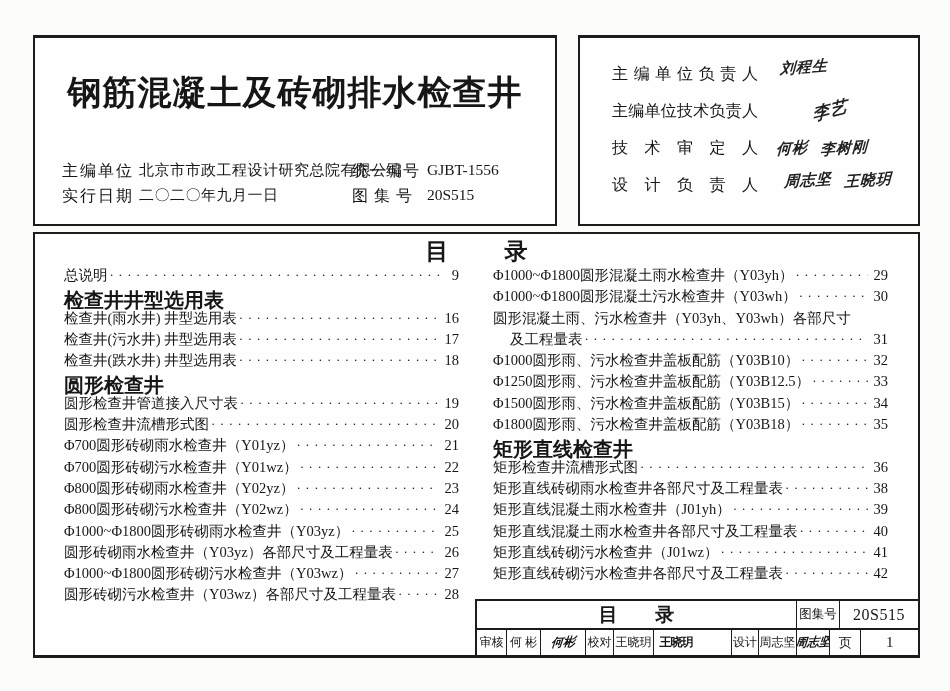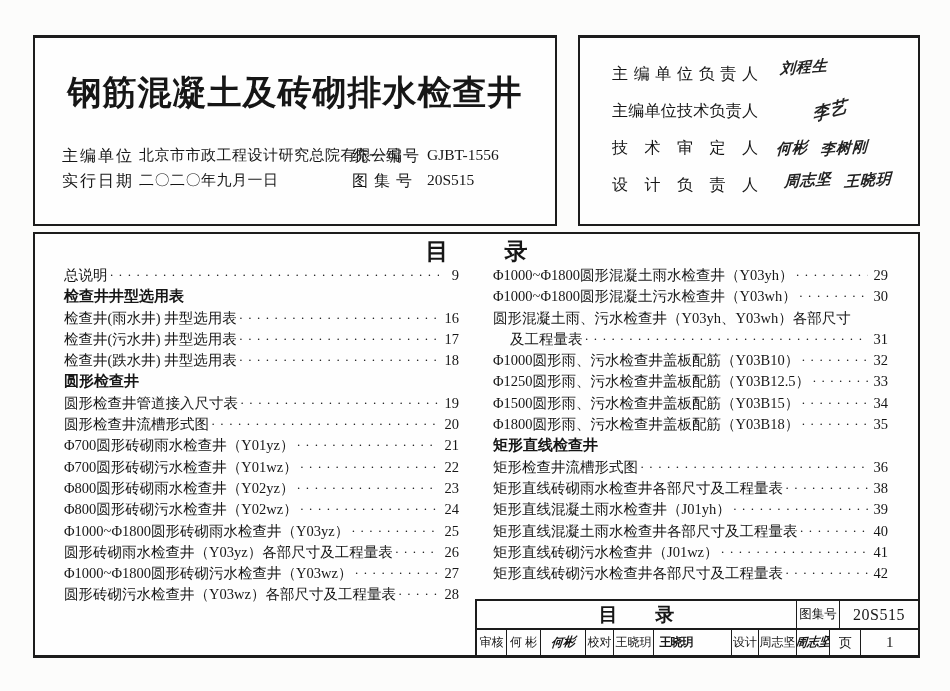--- a/index.html
+++ b/index.html
@@ -11,21 +11,21 @@
   }
   .frame{position:absolute;background:#fefefe;border:2px solid #1c1c1c;box-sizing:border-box;}
   
   #cover-box{left:33px;top:35px;width:524px;height:191px;border-top-width:3px;}
   #cover-title{
     margin-top:32px;text-align:center;
     font-family:"Liberation Sans","DejaVu Sans",sans-serif;
     font-weight:bold;font-size:34px;letter-spacing:1px;white-space:nowrap;
   }
   .cov-row{position:relative;height:22px;font-size:16px;white-space:nowrap;}
-  .cov-row-1{margin-top:30px;}
+  .cov-row-1{margin-top:45px;}
   .cov-row-2{margin-top:3px;}
   .cov-label{position:absolute;left:27px;letter-spacing:2px;}
   .cov-val{position:absolute;left:104px;font-size:15px;letter-spacing:0.5px;}
   .cov-label2{position:absolute;left:317px;letter-spacing:1px;}
   .cov-val2{position:absolute;left:392px;font-size:15.5px;}
   
   #approval-box{left:578px;top:35px;width:342px;height:191px;border-top-width:3px;padding-top:18px;}
   .appr-row{position:relative;height:37px;display:flex;align-items:center;padding-left:32px;}
   .appr-label{
     display:inline-block;width:146px;font-size:16px;
@@ -44,21 +44,21 @@
   
   #main-box{left:33px;top:232px;width:887px;height:426px;border-bottom-width:3px;}
   #toc-heading{
     margin-top:5px;display:flex;justify-content:center;gap:56px;
     font-family:"Liberation Sans","DejaVu Sans",sans-serif;
     font-weight:bold;font-size:23px;line-height:25px;
   }
   #toc-cols{display:flex;padding:2px 30px 0 29px;gap:34px;}
   .toc-col{flex:1;min-width:0;}
   .toc-row{display:flex;align-items:baseline;height:21.3px;font-size:14.5px;white-space:nowrap;}
-  .toc-header{font-weight:bold;font-family:Liberation Mono, monospace;font-size:15px;}
+  .toc-header{font-weight:bold;font-family:Liberation Mono, monospace;font-size:20px;}
   .toc-text{white-space:nowrap;}
   .toc-indent{padding-left:17px;}
   .toc-dots{
     flex:1;min-width:8px;overflow:hidden;white-space:nowrap;
     margin:0 2px;letter-spacing:4.5px;font-size:13px;position:relative;top:-1px;color:#1a1a1a;
   }
   .toc-dots::after{content:"····································································································";}
   .toc-page{text-align:right;min-width:18px;font-size:14.5px;}
   
   #title-block{

